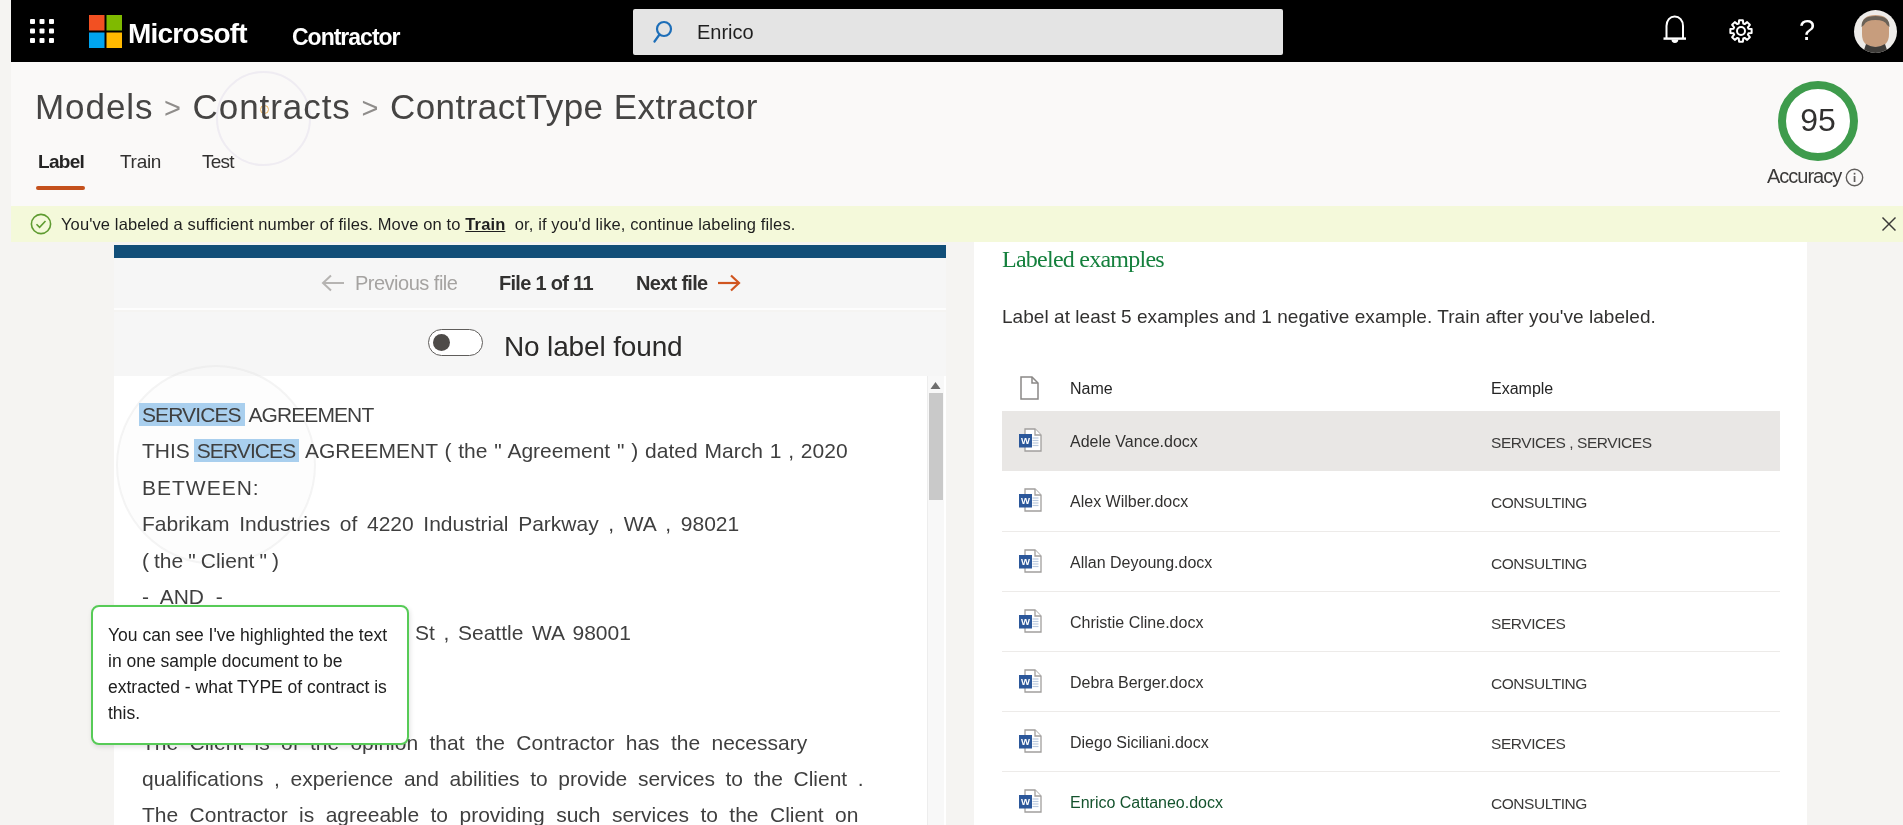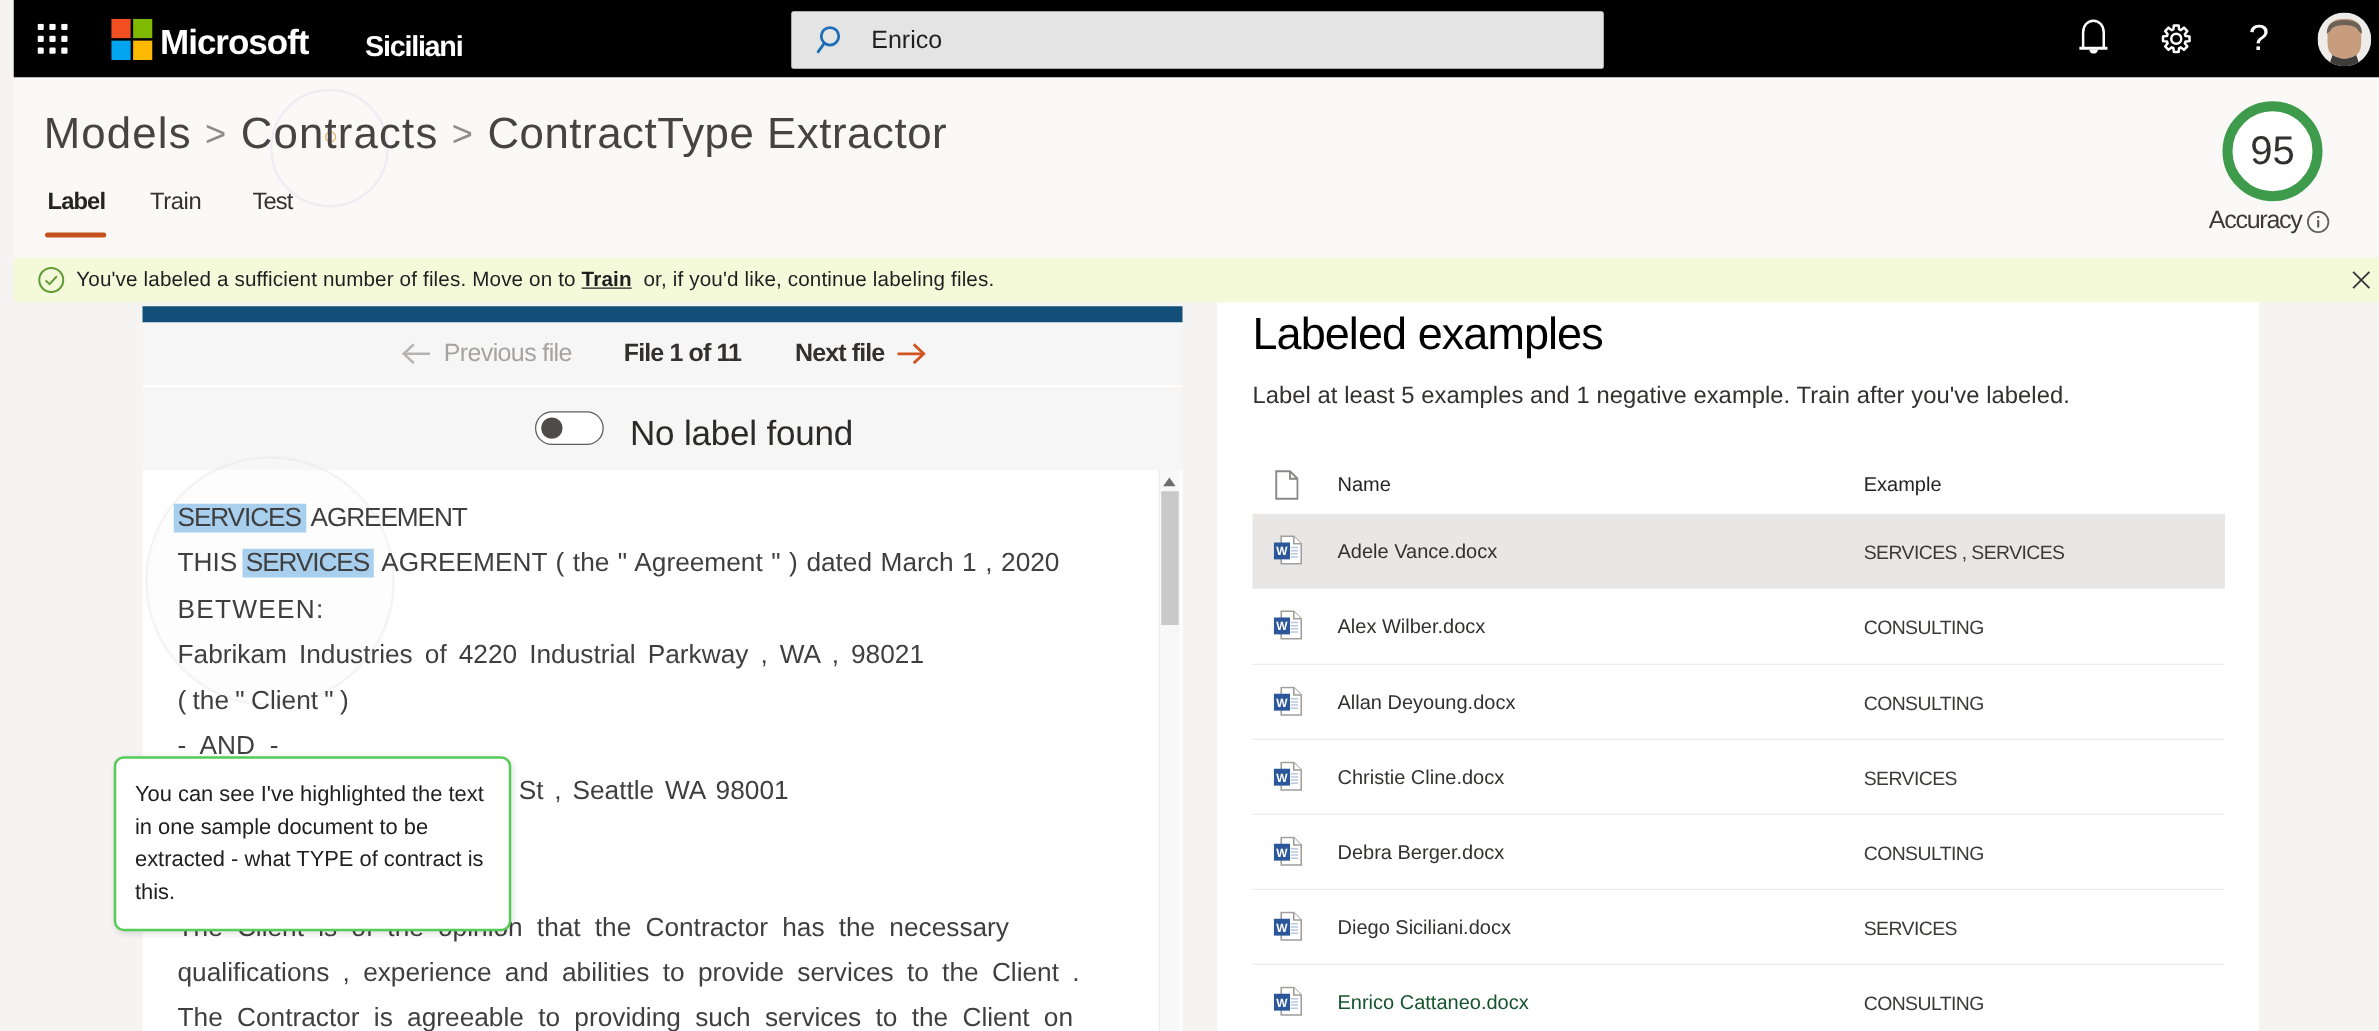--- a/index.html
+++ b/index.html
@@ -27,21 +27,21 @@
       </g>
     </svg>
 
     <svg class="abs" style="left:78px;top:15px;" width="33" height="33">
       <rect x="0" y="0" width="15.5" height="15.5" fill="#f25022"></rect>
       <rect x="17.5" y="0" width="15.5" height="15.5" fill="#7fba00"></rect>
       <rect x="0" y="17.5" width="15.5" height="15.5" fill="#00a4ef"></rect>
       <rect x="17.5" y="17.5" width="15.5" height="15.5" fill="#ffb900"></rect>
     </svg>
     <div class="abs" id="mstext" style="left:117px;top:18px;font-size:28px;font-weight:bold;color:#fff;letter-spacing:-0.8px;">Microsoft</div>
-    <div class="abs" id="sptext" style="left:281px;top:24px;font-size:23px;font-weight:600;color:#fff;letter-spacing:-1px;line-height:1;margin-top:2px;">Siciliani</div>
+    <div class="abs" id="sptext" style="left:281px;top:24px;font-size:23px;font-weight:600;color:#fff;letter-spacing:-1px;line-height:1;margin-top:2px;">Contractor</div>
 
     <div class="abs" style="left:622px;top:9px;width:650px;height:46px;background:#e4e4e4;border-radius:2px;"></div>
     <svg class="abs" style="left:642px;top:19px;" width="26" height="26" viewBox="0 0 26 26">
       <circle cx="11" cy="10" r="7" fill="none" stroke="#1d6eb8" stroke-width="2.2"></circle>
       <line x1="6.5" y1="15.5" x2="1.5" y2="22.5" stroke="#1d6eb8" stroke-width="2.2" stroke-linecap="round"></line>
     </svg>
     <div class="abs" style="left:686px;top:21px;font-size:20px;color:#1f1f1f;">Enrico</div>
 
     <svg class="abs" style="left:1651px;top:14px;" width="26" height="34" viewBox="0 0 26 34">
       <path d="M4.5 24 L4.5 12 C4.5 6.5 8 2.5 12.7 2.5 C17.4 2.5 21 6.5 21 12 L21 24" fill="none" stroke="#fff" stroke-width="2"></path>
@@ -147,21 +147,21 @@
     <div style="word-spacing:5.5px;">The Client is of the opinion that the Contractor has the necessary</div>
     <div style="word-spacing:4.8px;">qualifications , experience and abilities to provide services to the Client .</div>
     <div style="word-spacing:5.6px;">The Contractor is agreeable to providing such services to the Client on</div>
   </div>
   <style>.hl{background:#a9cfee;padding:0 4px 0 3px;margin-left:-3px;}</style>
 
   <div class="abs" style="left:80px;top:605px;width:318px;height:140px;background:#fff;border:2px solid #57cb57;border-radius:8px;box-shadow:1px 2px 5px rgba(0,0,0,0.12);"></div>
   <div class="abs" id="tooltiptext" style="left:97px;top:622px;width:290px;font-size:17.5px;line-height:26px;color:#202020;">You can see I've highlighted the text in one sample document to be extracted - what TYPE of contract is this.</div>
 
   <div class="abs" style="left:963px;top:242px;width:833px;height:583px;background:#fff;"></div>
-  <div class="abs" id="rphead" style="left:991px;top:246px;font-size:36px;color:#000000;letter-spacing:-0.75px;">Labeled examples</div>
+  <div class="abs" id="rphead" style="left:991px;top:246px;font-size:24px;color:#15803d;letter-spacing:-0.75px;font-family:Liberation Serif, serif;">Labeled examples</div>
   <div class="abs" id="rppara" style="left:991px;top:306px;font-size:19px;color:#323130;letter-spacing:0.05px;">Label at least 5 examples and 1 negative example. Train after you've labeled.</div>
 
   <svg class="abs" style="left:1009px;top:376px;" width="19" height="24" viewBox="0 0 19 24">
     <path d="M1 1 L12 1 L18 7 L18 23 L1 23 Z" fill="none" stroke="#8a8886" stroke-width="1.5"></path>
     <path d="M12 1 L12 7 L18 7" fill="none" stroke="#8a8886" stroke-width="1.5"></path>
   </svg>
   <div class="abs" style="left:1059px;top:380px;font-size:16px;color:#242424;">Name</div>
   <div class="abs" style="left:1480px;top:380px;font-size:16px;color:#242424;">Example</div>
 
   <div class="abs" style="left:991px;top:411px;width:778px;height:60px;background:#e9e7e5;">

